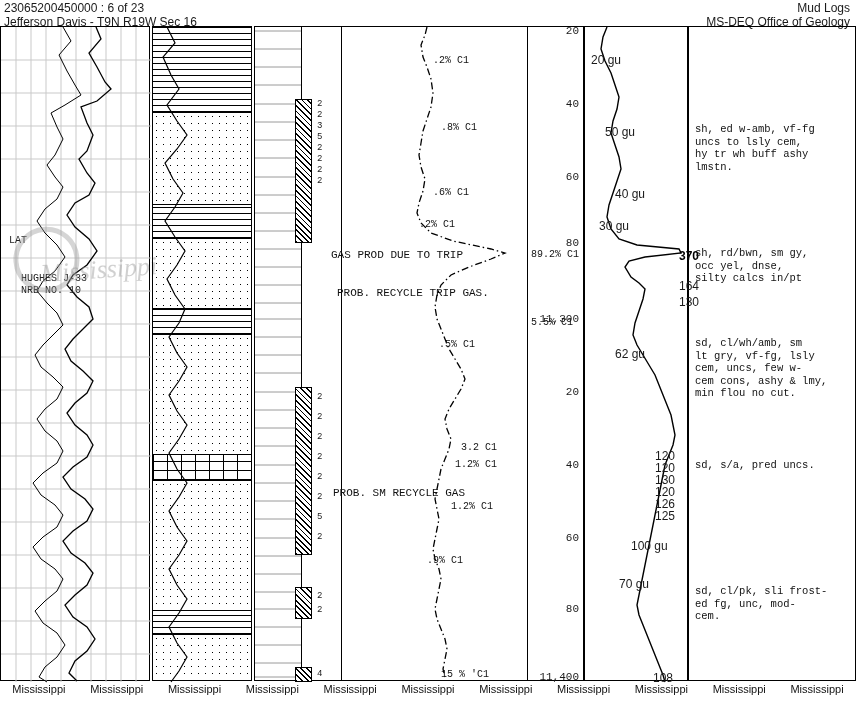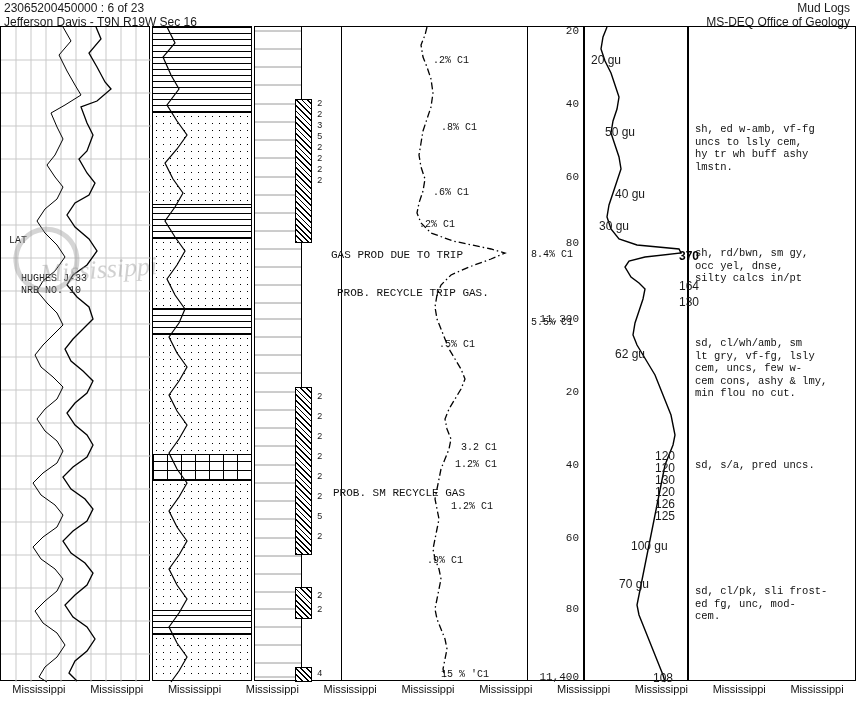--- a/index.html
+++ b/index.html
@@ -299,21 +299,21 @@
     <div class="ann" style="left:184px;top:312px;">.5% C1</div>
     <div class="ann" style="left:206px;top:415px;">3.2 C1</div>
     <div class="ann" style="left:200px;top:432px;">1.2% C1</div>
     <div class="ann" style="left:196px;top:474px;">1.2% C1</div>
     <div class="ann" style="left:172px;top:528px;">.9% C1</div>
     <div class="ann" style="left:186px;top:642px;">15 % 'C1</div>
 
     <div class="ann big" style="left:76px;top:222px;">GAS PROD DUE TO TRIP</div>
     <div class="ann big" style="left:82px;top:260px;">PROB. RECYCLE TRIP GAS.</div>
     <div class="ann big" style="left:78px;top:460px;">PROB. SM RECYCLE GAS</div>
-    <div class="ann" style="left:276px;top:222px;">8.4% C1</div>
+    <div class="ann" style="left:276px;top:222px;">89.2% C1</div>
     <div class="ann" style="left:276px;top:262px;margin-top:28px;">5.5% C1</div>
   </div>
 
   <div class="panel frame" id="track-gas">
     <svg class="overlay" width="104" height="655">
       <polyline fill="none" stroke="#000" stroke-width="1.4" points="22,0 18,10 16,22 20,34 26,46 30,58 34,70 32,82 28,94 26,106 30,118
                 34,130 36,142 32,154 28,166 24,178 22,190 26,202 34,212 52,218
                 94,222 96,226 60,230 44,234 40,240 46,250 54,256 60,262 58,272
                 54,284 50,296 48,308 52,318 58,328 64,338 70,348 74,358 78,368
                 82,378 86,388 88,398 90,408 88,418 84,428 80,438 78,448 76,458

